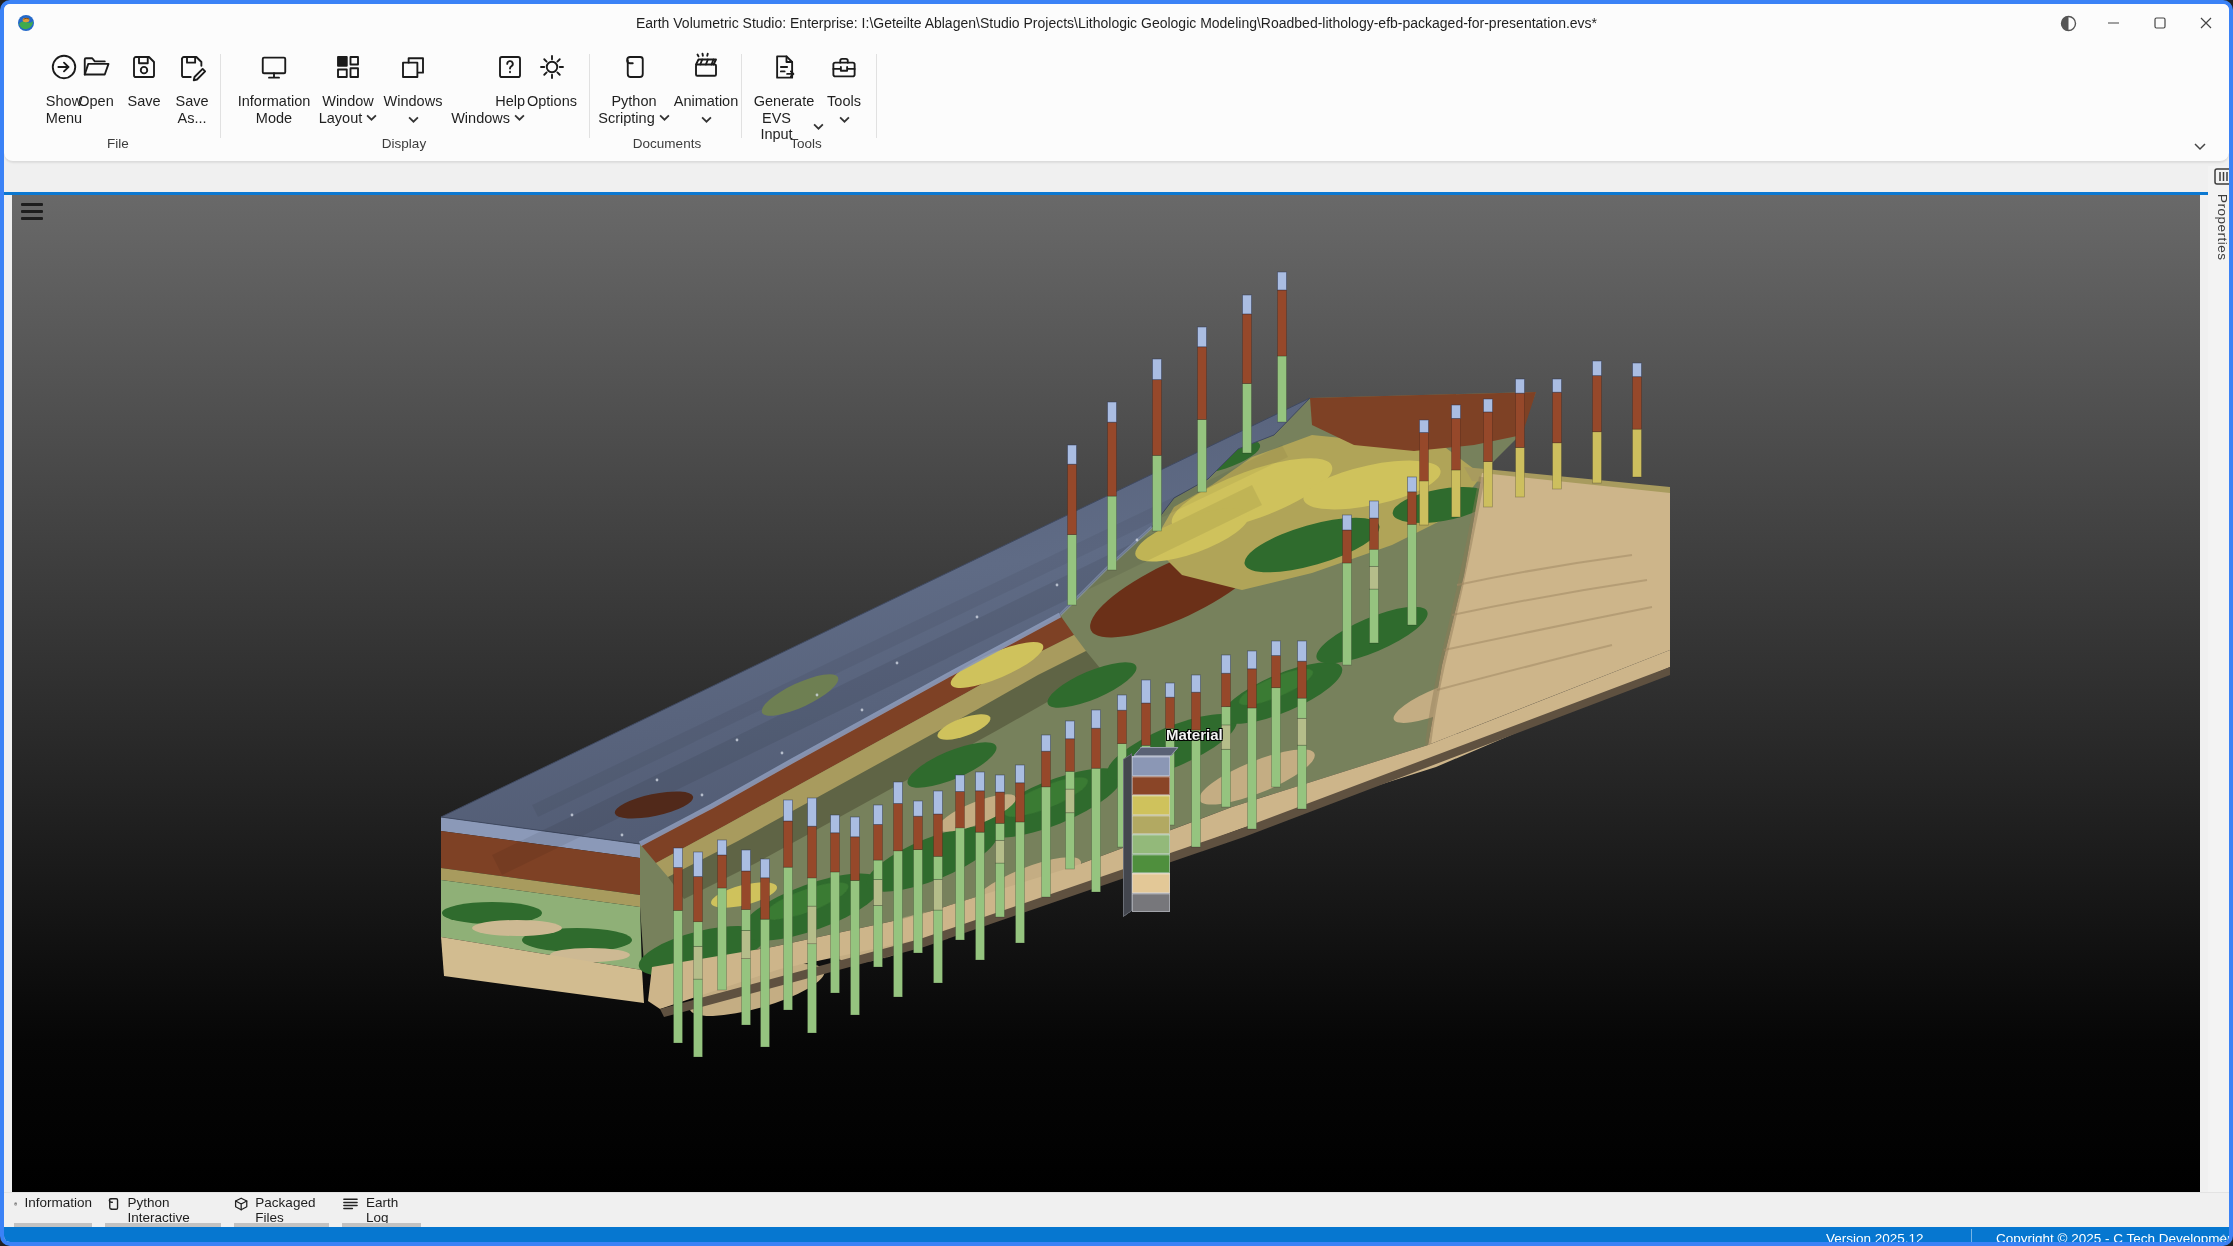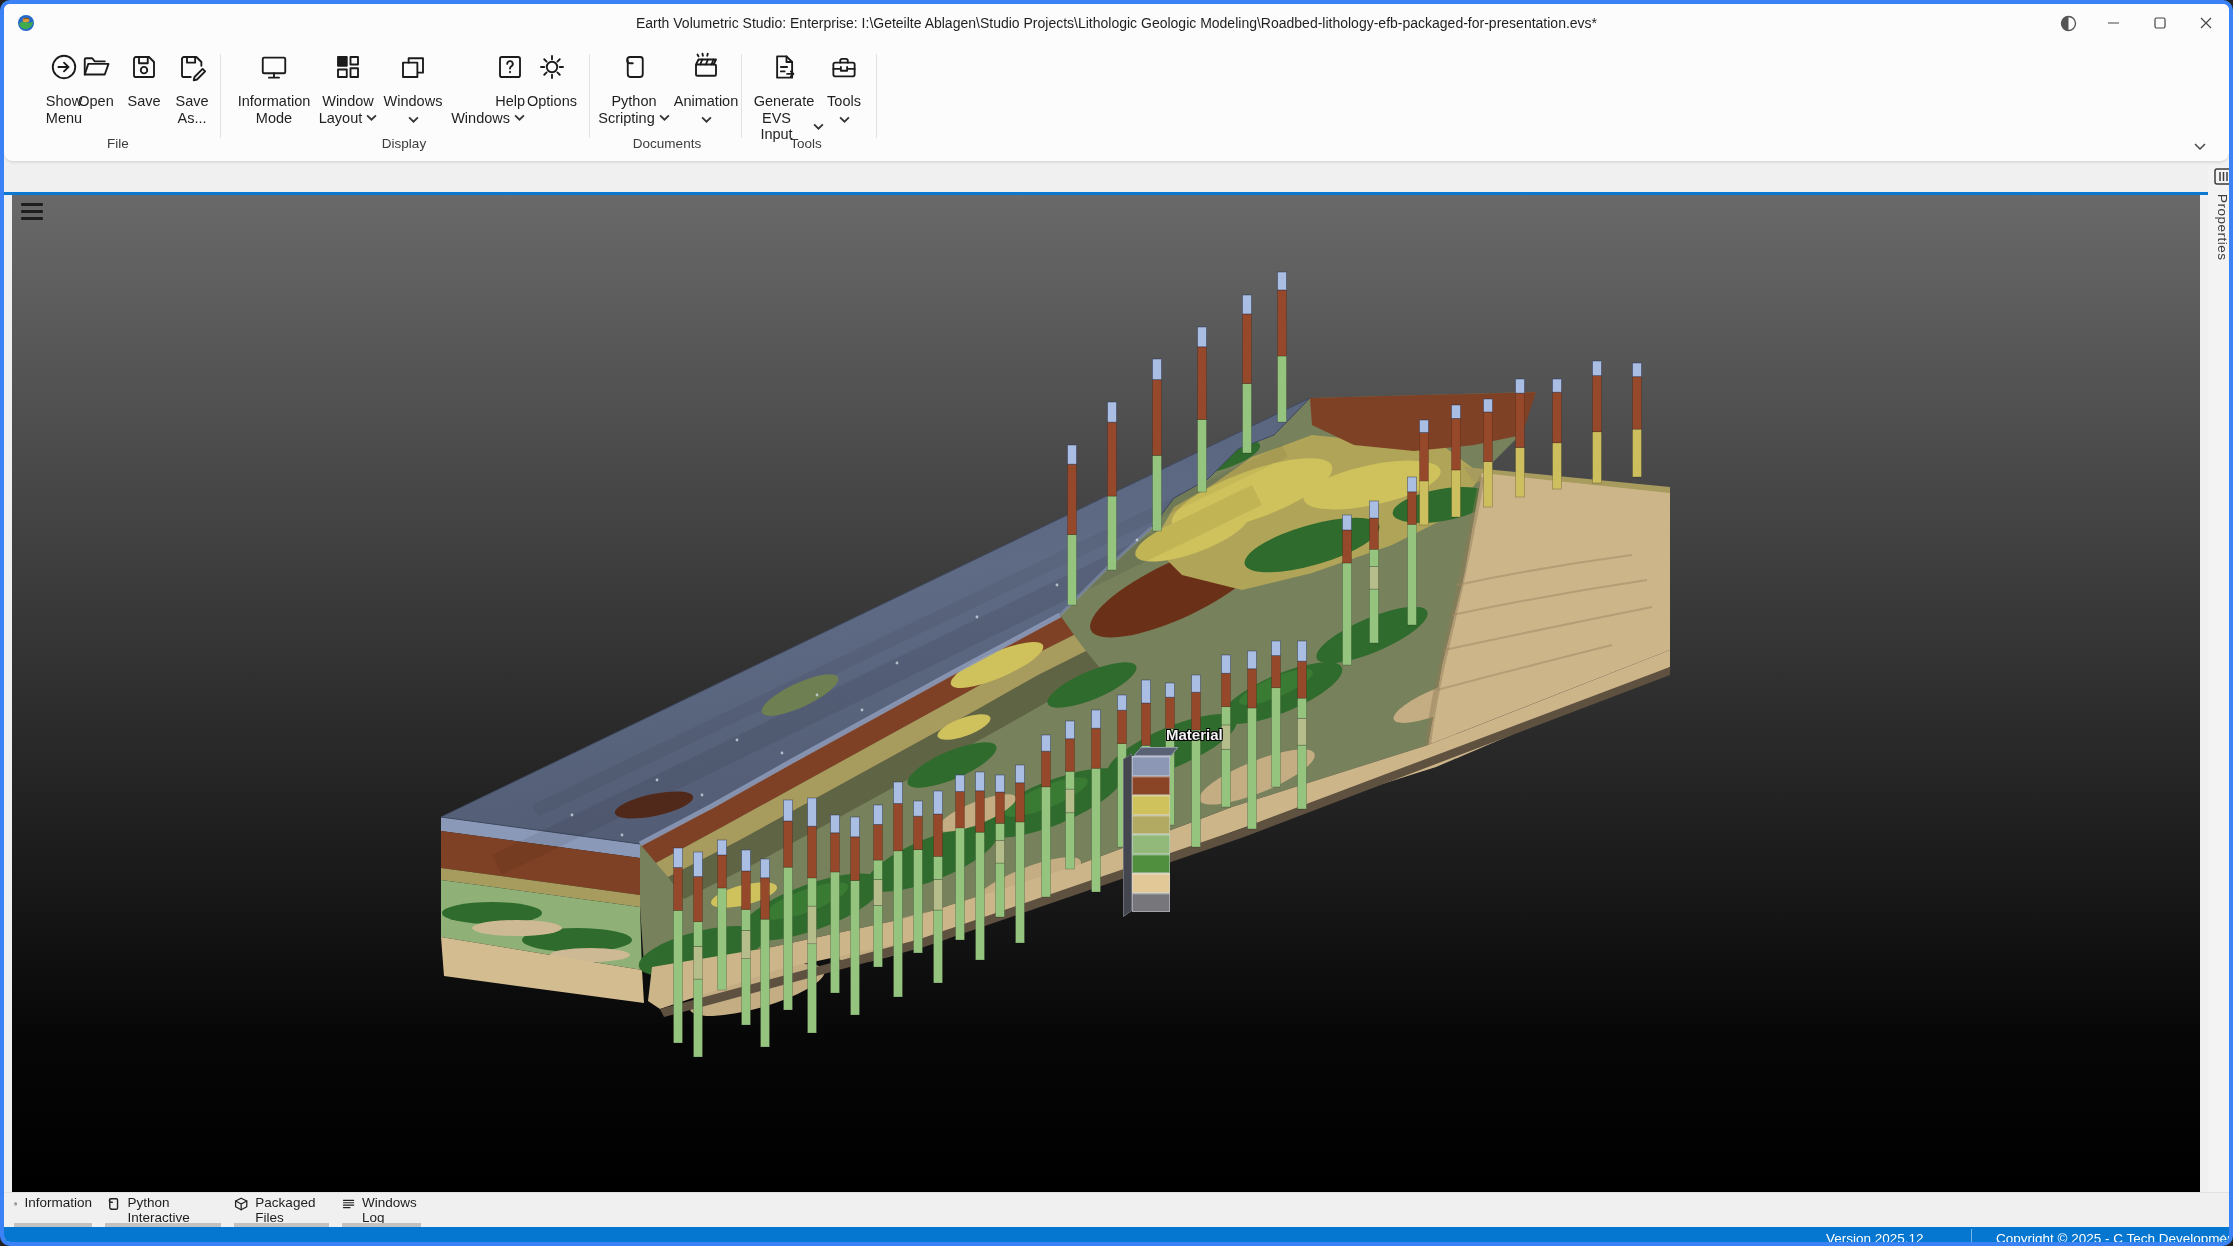--- a/index.html
+++ b/index.html
@@ -605,21 +605,21 @@
         </svg>
       <span>Packaged Files</span>
     </div>
     <div class="btab" style="left:338px;width:79px;">
       <svg class="ic18" viewBox="0 0 18 18">
           <line x1="2" y1="4" x2="16" y2="4"></line>
           <line x1="2" y1="7.3" x2="16" y2="7.3"></line>
           <line x1="2" y1="10.6" x2="16" y2="10.6"></line>
           <line x1="2" y1="13.9" x2="11" y2="13.9"></line>
         </svg>
-      <span>Windows Log</span>
+      <span>Earth Log</span>
     </div>
   </div>
 
   <div id="statusbar" style="background: rgb(6, 119, 208);">
     <span id="status-version">Version 2025.12</span>
     <span id="status-sep"></span>
     <span id="status-copy"><span>Copyright © 2025 - </span><a href="#">C Tech Development Corporation</a></span>
     <span id="grip">
       <svg width="11" height="11" viewBox="0 0 11 11" fill="#8fc0ea">
           <circle cx="9.5" cy="1.5" r="1.1"></circle>

